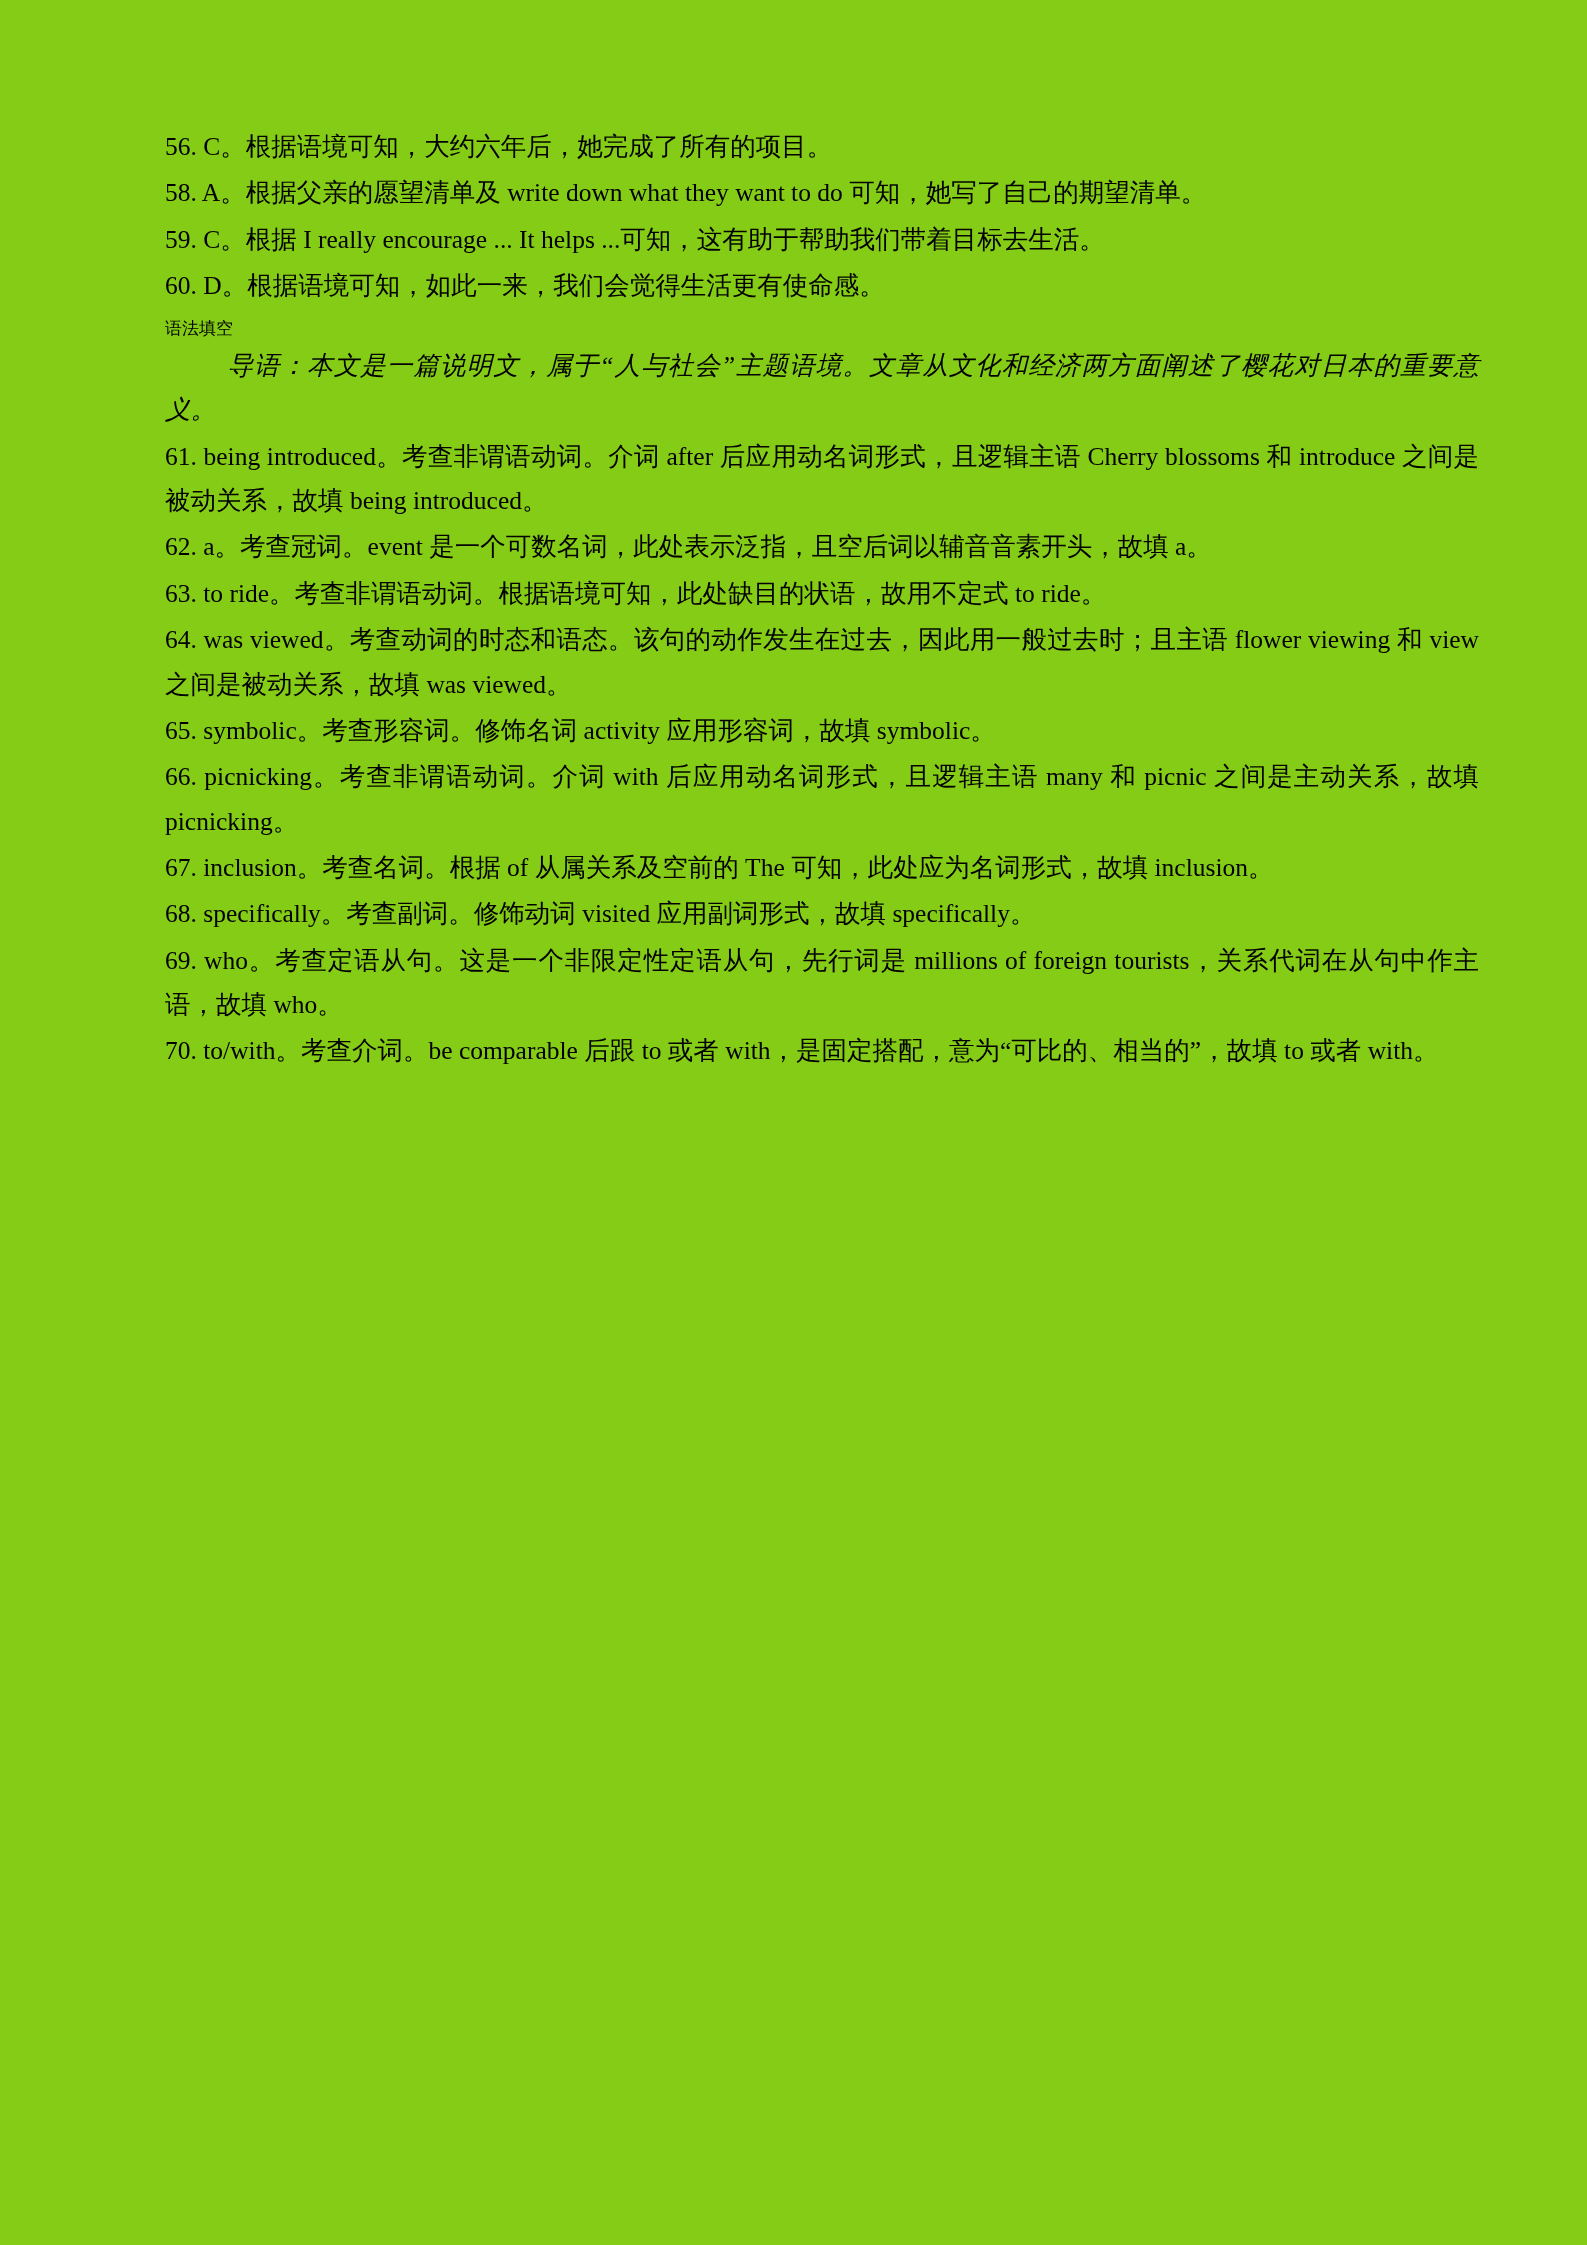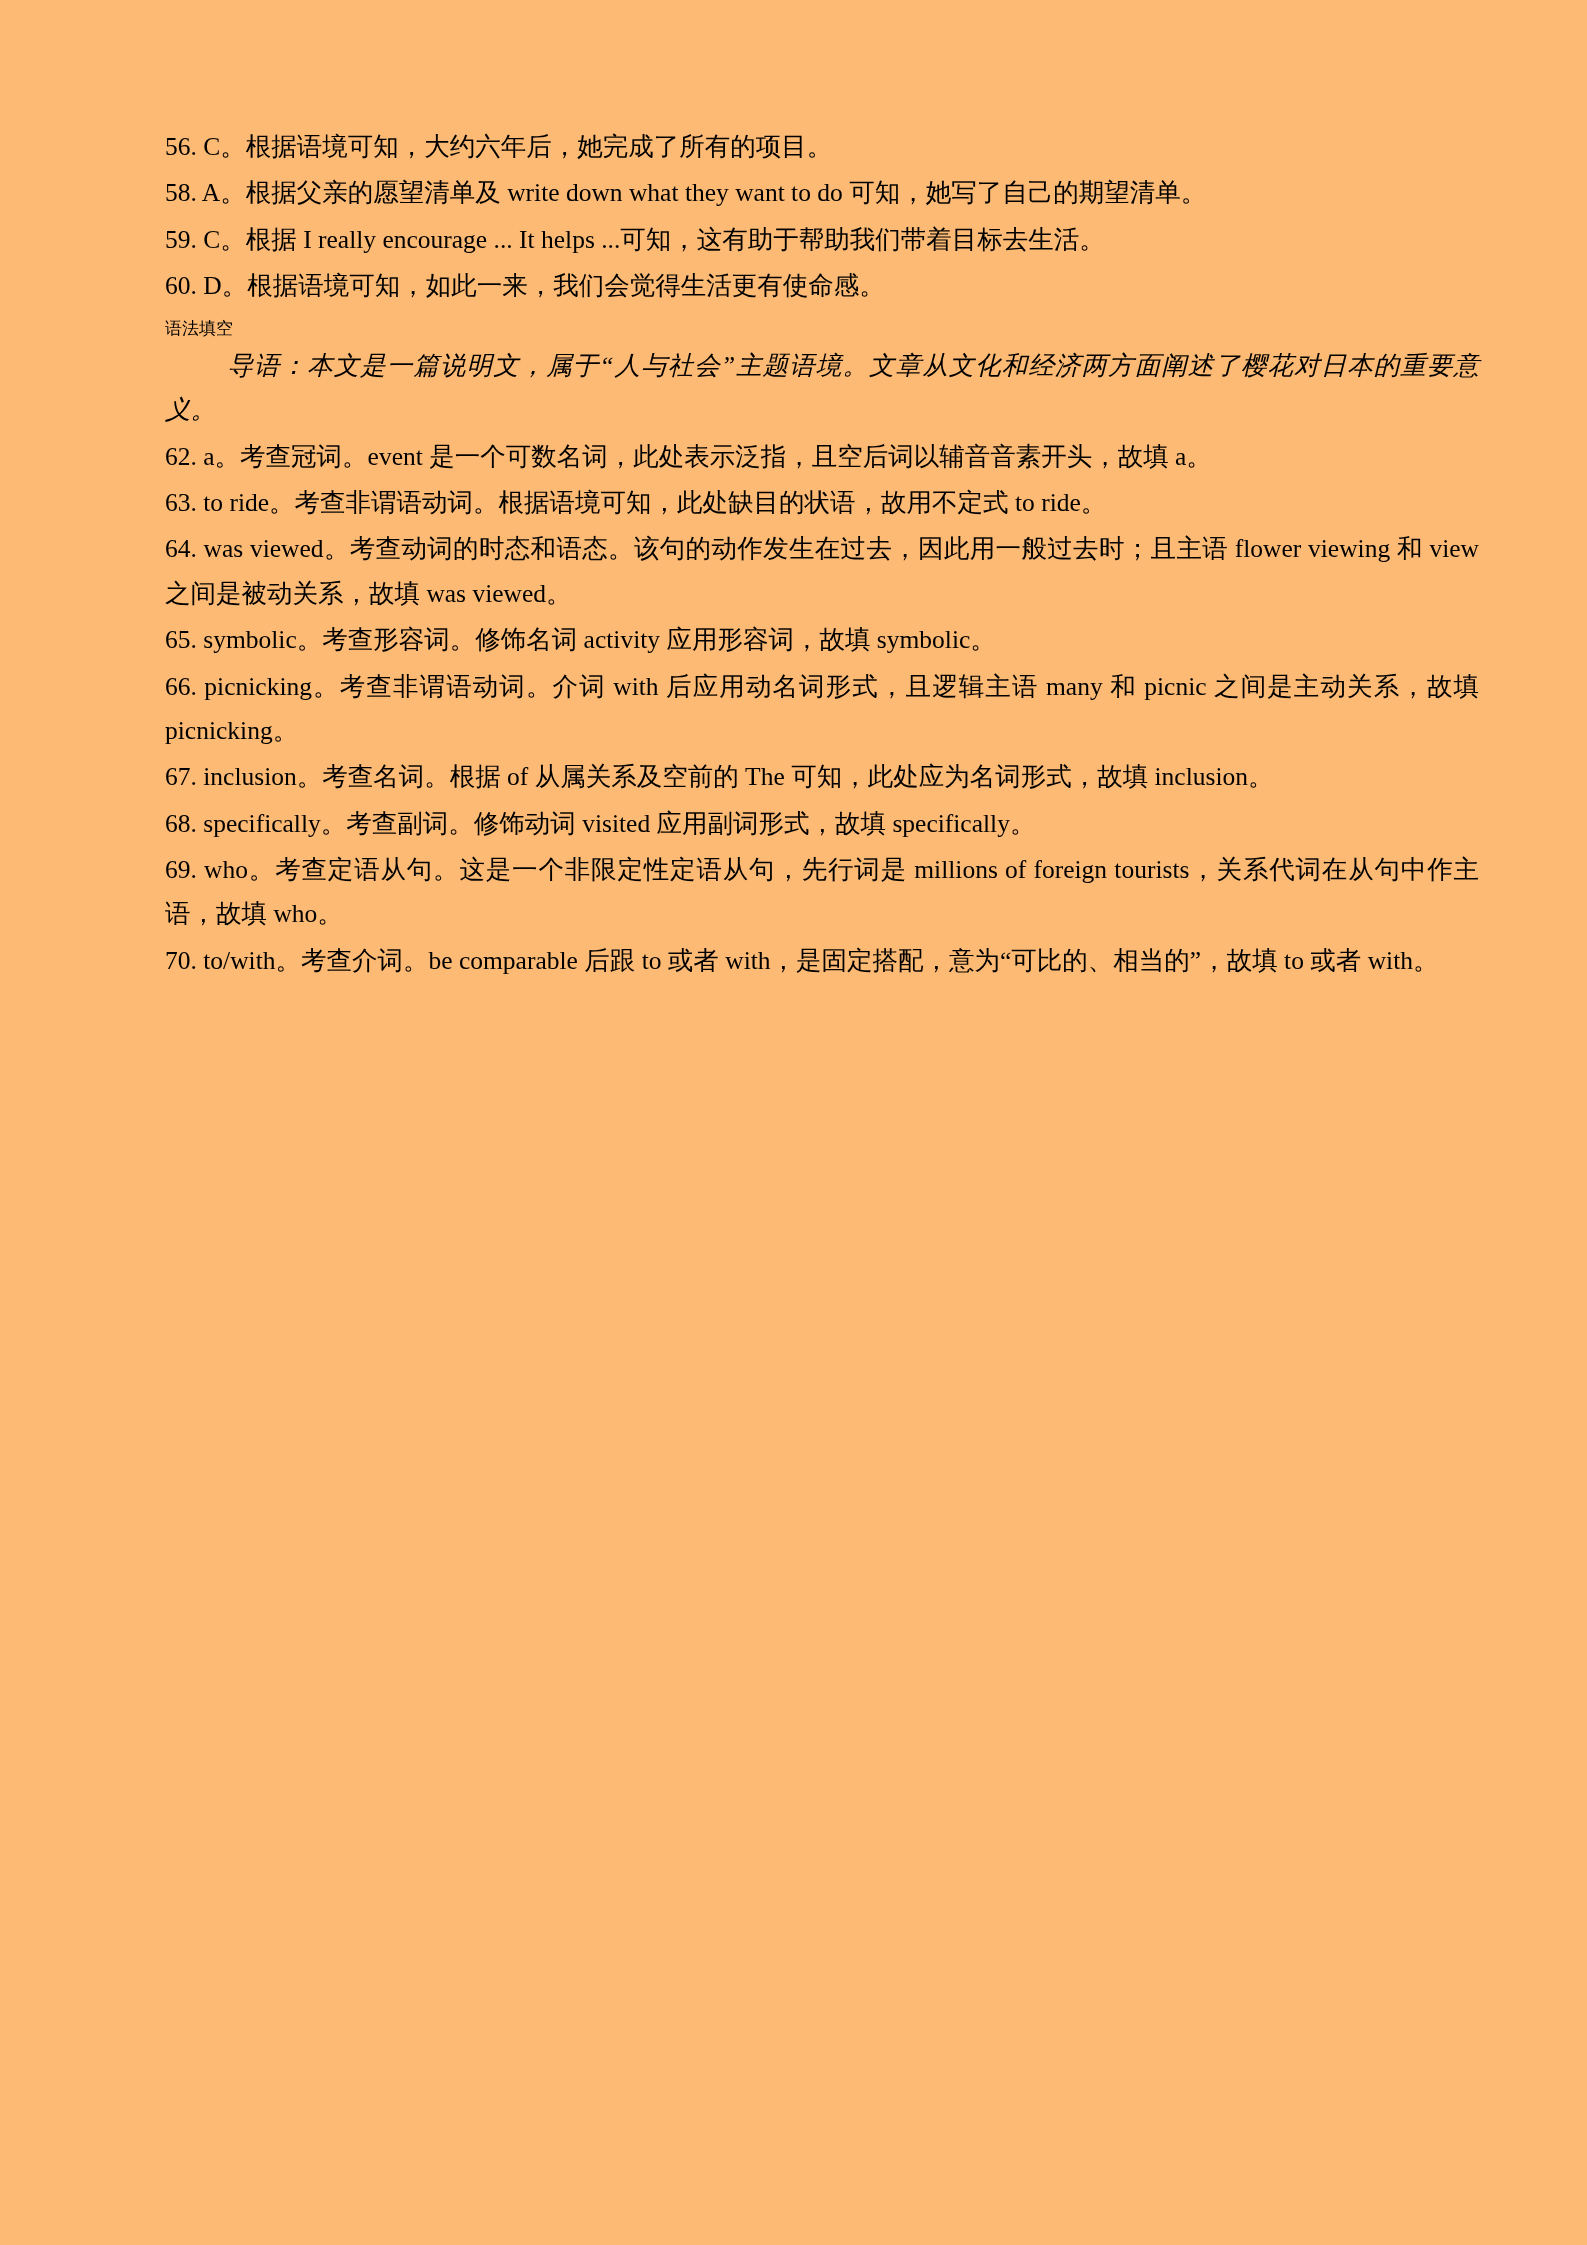--- a/index.html
+++ b/index.html
@@ -3,21 +3,21 @@
 <meta charset="utf-8">
 <style>
   html, body {
     margin: 0;
     padding: 0;
     background: #ffffff;
   }
   .page {
     width: 1587px;
     height: 2245px;
-    background: #fdba74;
+    background: #84cc16;
     position: relative;
     box-sizing: border-box;
     padding: 125px 108px 0 165px;
     font-family: "Liberation Serif", "DejaVu Serif", serif;
     color: #000000;
   }
   .doc-body {
     font-size: 25.5px;
     line-height: 1.74;
     text-align: justify;
@@ -46,20 +46,21 @@
   <div class="doc-body">
 
     <p class="para">56. C。根据语境可知，大约六年后，她完成了所有的项目。</p>
     <p class="para">58. A。根据父亲的愿望清单及 write down what they want to do 可知，她写了自己的期望清单。</p>
     <p class="para">59. C。根据 I really encourage ... It helps ...可知，这有助于帮助我们带着目标去生活。</p>
     <p class="para">60. D。根据语境可知，如此一来，我们会觉得生活更有使命感。</p>
 
     <p class="section-heading">语法填空</p>
     <p class="lead-para">导语：本文是一篇说明文，属于“人与社会”主题语境。文章从文化和经济两方面阐述了樱花对日本的重要意义。</p>
 
+    <p class="para">61. being introduced。考查非谓语动词。介词 after 后应用动名词形式，且逻辑主语 Cherry blossoms 和 introduce 之间是被动关系，故填 being introduced。</p>
     <p class="para">62. a。考查冠词。event 是一个可数名词，此处表示泛指，且空后词以辅音音素开头，故填 a。</p>
     <p class="para">63. to ride。考查非谓语动词。根据语境可知，此处缺目的状语，故用不定式 to ride。</p>
     <p class="para">64. was viewed。考查动词的时态和语态。该句的动作发生在过去，因此用一般过去时；且主语 flower viewing 和 view 之间是被动关系，故填 was viewed。</p>
     <p class="para">65. symbolic。考查形容词。修饰名词 activity 应用形容词，故填 symbolic。</p>
     <p class="para">66. picnicking。考查非谓语动词。介词 with 后应用动名词形式，且逻辑主语 many 和 picnic 之间是主动关系，故填 picnicking。</p>
     <p class="para">67. inclusion。考查名词。根据 of 从属关系及空前的 The 可知，此处应为名词形式，故填 inclusion。</p>
     <p class="para">68. specifically。考查副词。修饰动词 visited 应用副词形式，故填 specifically。</p>
     <p class="para">69. who。考查定语从句。这是一个非限定性定语从句，先行词是 millions of foreign tourists，关系代词在从句中作主语，故填 who。</p>
     <p class="para">70. to/with。考查介词。be comparable 后跟 to 或者 with，是固定搭配，意为“可比的、相当的”，故填 to 或者 with。</p>
 

